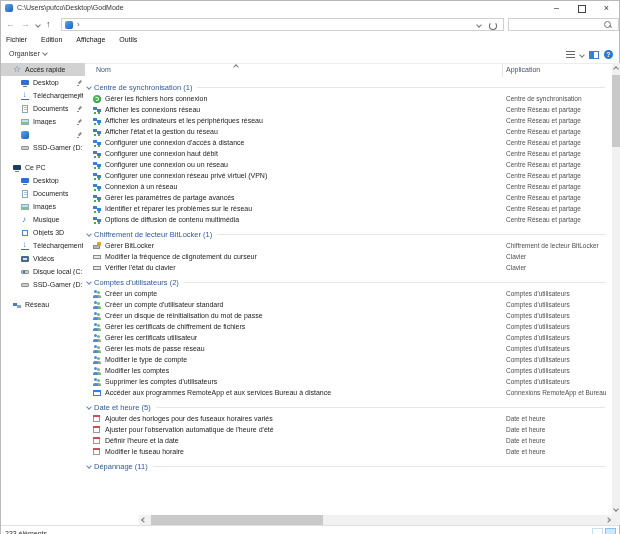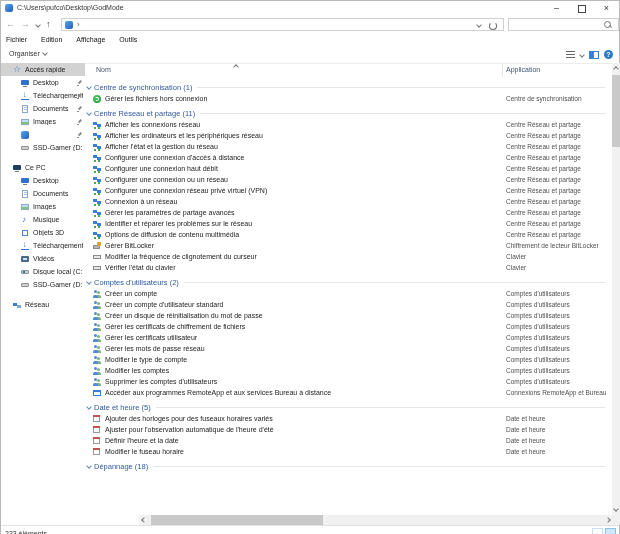--- a/index.html
+++ b/index.html
@@ -268,79 +268,79 @@
         <div class="ghead">
           <span class="chev down"></span>
           <span>Centre de synchronisation (1)</span>
           <span class="gline"></span>
         </div>
         <div class="row">
           <span class="ic ic-sync"></span>
           <span>Gérer les fichiers hors connexion</span>
           <span class="app">Centre de synchronisation</span>
         </div>
+        <div class="row">
+          <span class="ic ic-netshare"></span>
+          <span>Afficher les connexions réseau</span>
+          <span class="app">Centre Réseau et partage</span>
+        </div>
+        <div class="row">
+          <span class="ic ic-netshare"></span>
+          <span>Afficher les ordinateurs et les périphériques réseau</span>
+          <span class="app">Centre Réseau et partage</span>
+        </div>
+        <div class="row">
+          <span class="ic ic-netshare"></span>
+          <span>Afficher l'état et la gestion du réseau</span>
+          <span class="app">Centre Réseau et partage</span>
+        </div>
+        <div class="row">
+          <span class="ic ic-netshare"></span>
+          <span>Configurer une connexion d'accès à distance</span>
+          <span class="app">Centre Réseau et partage</span>
+        </div>
+        <div class="row">
+          <span class="ic ic-netshare"></span>
+          <span>Configurer une connexion haut débit</span>
+          <span class="app">Centre Réseau et partage</span>
+        </div>
+        <div class="row">
+          <span class="ic ic-netshare"></span>
+          <span>Configurer une connexion ou un réseau</span>
+          <span class="app">Centre Réseau et partage</span>
+        </div>
+        <div class="row">
+          <span class="ic ic-netshare"></span>
+          <span>Configurer une connexion réseau privé virtuel (VPN)</span>
+          <span class="app">Centre Réseau et partage</span>
+        </div>
+        <div class="row">
+          <span class="ic ic-netshare"></span>
+          <span>Connexion à un réseau</span>
+          <span class="app">Centre Réseau et partage</span>
+        </div>
+        <div class="row">
+          <span class="ic ic-netshare"></span>
+          <span>Gérer les paramètres de partage avancés</span>
+          <span class="app">Centre Réseau et partage</span>
+        </div>
+        <div class="row">
+          <span class="ic ic-netshare"></span>
+          <span>Identifier et réparer les problèmes sur le réseau</span>
+          <span class="app">Centre Réseau et partage</span>
+        </div>
+        <div class="row">
+          <span class="ic ic-netshare"></span>
+          <span>Options de diffusion de contenu multimédia</span>
+          <span class="app">Centre Réseau et partage</span>
+        </div>
         <div class="ghead">
           <span class="chev down"></span>
-          <span>Centre Réseau et partage (11)</span>
+          <span>Chiffrement de lecteur BitLocker (1)</span>
           <span class="gline"></span>
-        </div>
-        <div class="row">
-          <span class="ic ic-netshare"></span>
-          <span>Afficher les connexions réseau</span>
-          <span class="app">Centre Réseau et partage</span>
-        </div>
-        <div class="row">
-          <span class="ic ic-netshare"></span>
-          <span>Afficher les ordinateurs et les périphériques réseau</span>
-          <span class="app">Centre Réseau et partage</span>
-        </div>
-        <div class="row">
-          <span class="ic ic-netshare"></span>
-          <span>Afficher l'état et la gestion du réseau</span>
-          <span class="app">Centre Réseau et partage</span>
-        </div>
-        <div class="row">
-          <span class="ic ic-netshare"></span>
-          <span>Configurer une connexion d'accès à distance</span>
-          <span class="app">Centre Réseau et partage</span>
-        </div>
-        <div class="row">
-          <span class="ic ic-netshare"></span>
-          <span>Configurer une connexion haut débit</span>
-          <span class="app">Centre Réseau et partage</span>
-        </div>
-        <div class="row">
-          <span class="ic ic-netshare"></span>
-          <span>Configurer une connexion ou un réseau</span>
-          <span class="app">Centre Réseau et partage</span>
-        </div>
-        <div class="row">
-          <span class="ic ic-netshare"></span>
-          <span>Configurer une connexion réseau privé virtuel (VPN)</span>
-          <span class="app">Centre Réseau et partage</span>
-        </div>
-        <div class="row">
-          <span class="ic ic-netshare"></span>
-          <span>Connexion à un réseau</span>
-          <span class="app">Centre Réseau et partage</span>
-        </div>
-        <div class="row">
-          <span class="ic ic-netshare"></span>
-          <span>Gérer les paramètres de partage avancés</span>
-          <span class="app">Centre Réseau et partage</span>
-        </div>
-        <div class="row">
-          <span class="ic ic-netshare"></span>
-          <span>Identifier et réparer les problèmes sur le réseau</span>
-          <span class="app">Centre Réseau et partage</span>
-        </div>
-        <div class="row">
-          <span class="ic ic-netshare"></span>
-          <span>Options de diffusion de contenu multimédia</span>
-          <span class="app">Centre Réseau et partage</span>
         </div>
         <div class="row">
           <span class="ic ic-bitlocker"></span>
           <span>Gérer BitLocker</span>
           <span class="app">Chiffrement de lecteur BitLocker</span>
         </div>
         <div class="row">
           <span class="ic ic-keyboard"></span>
           <span>Modifier la fréquence de clignotement du curseur</span>
           <span class="app">Clavier</span>
@@ -425,21 +425,21 @@
           <span>Définir l'heure et la date</span>
           <span class="app">Date et heure</span>
         </div>
         <div class="row">
           <span class="ic ic-datetime"></span>
           <span>Modifier le fuseau horaire</span>
           <span class="app">Date et heure</span>
         </div>
         <div class="ghead">
           <span class="chev down"></span>
-          <span>Dépannage (18)</span>
+          <span>Dépannage (11)</span>
           <span class="gline"></span>
         </div>
       </div>
   </div>
 
   <div class="vscroll">
     <span class="chev up a-up"></span>
     <div class="vthumb"></div>
     <span class="chev down a-dn"></span>
   </div>

